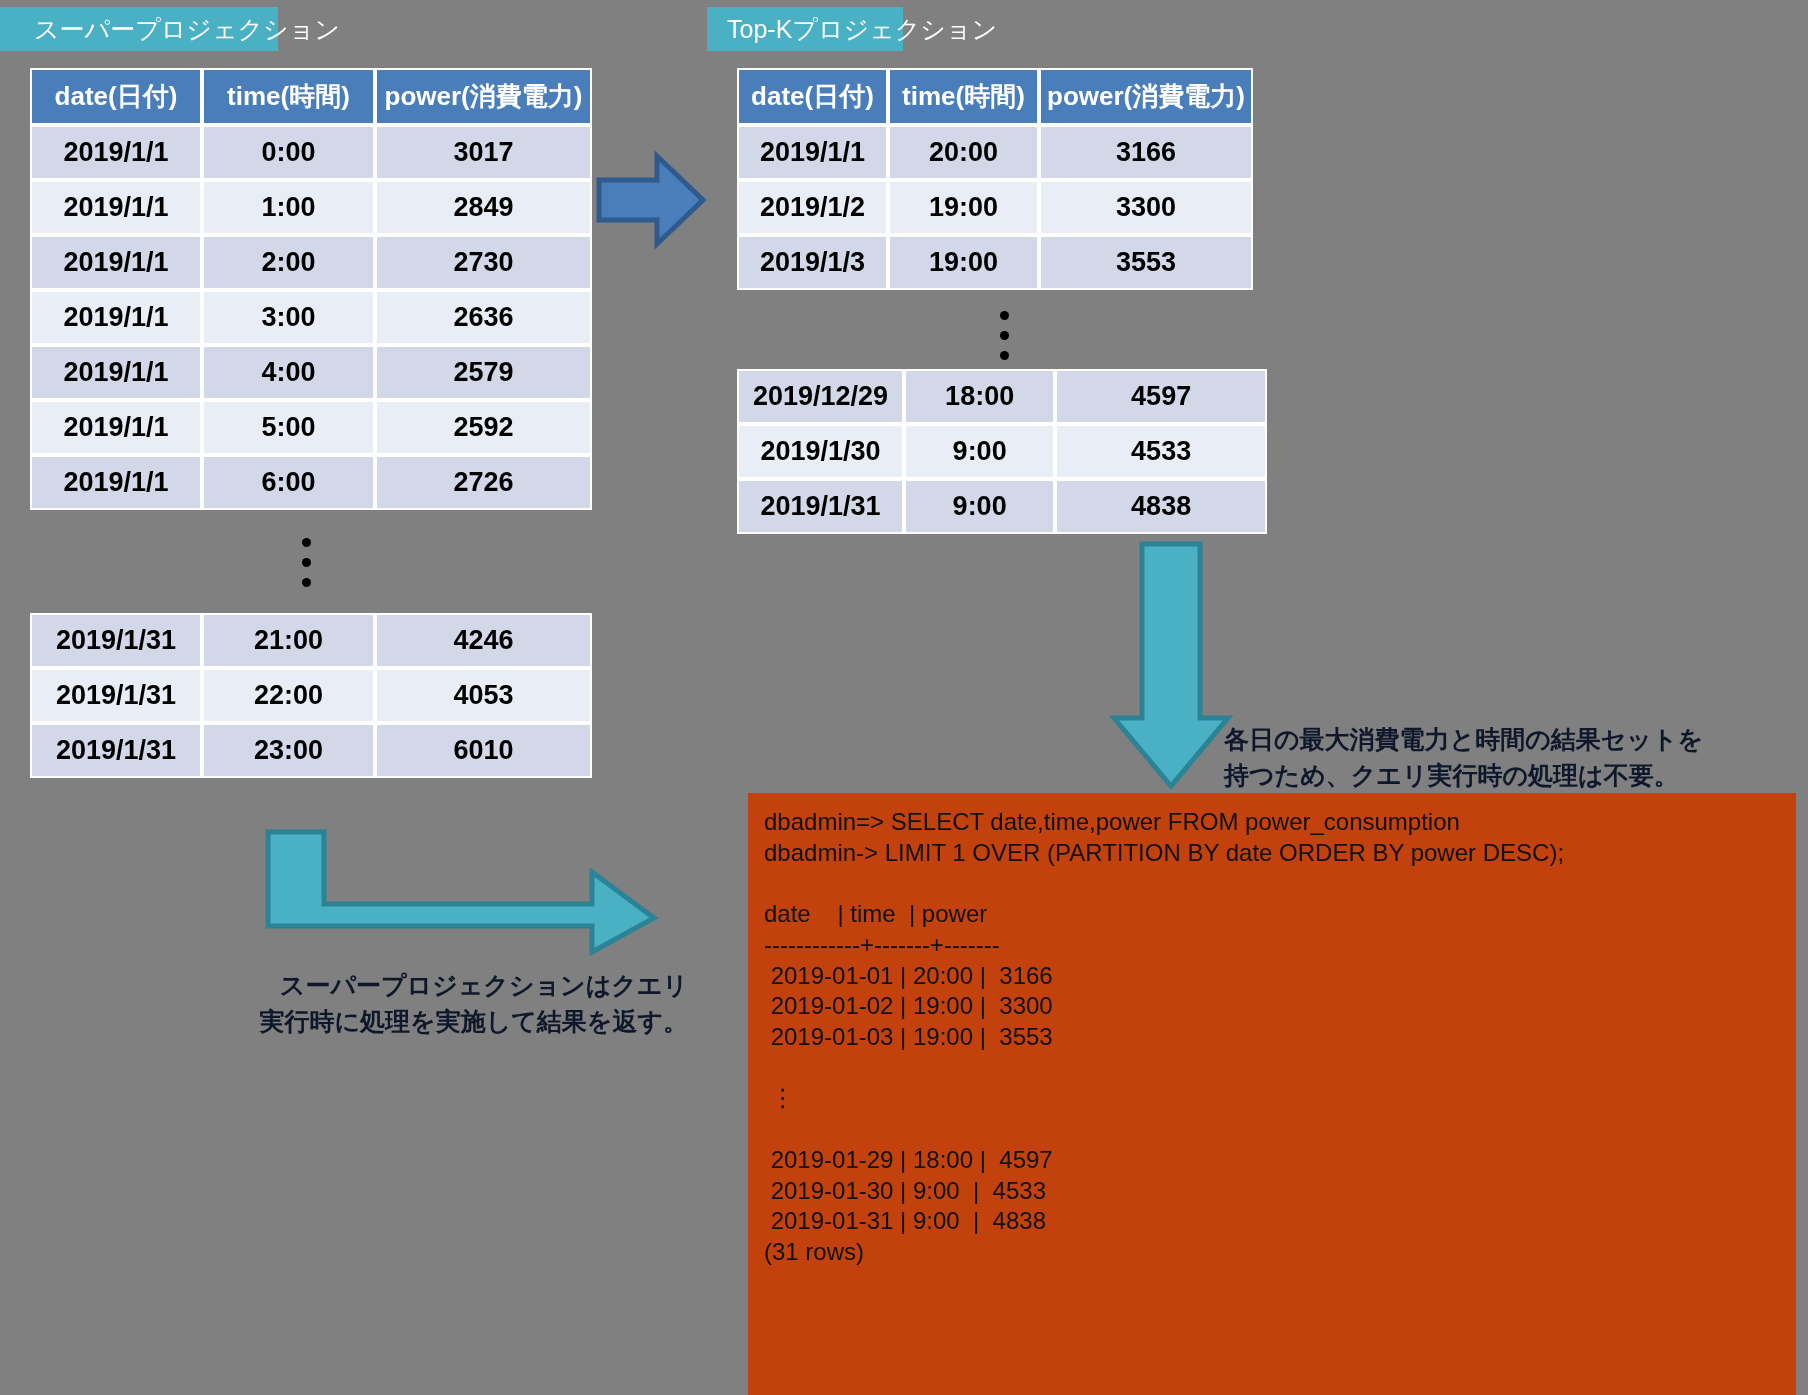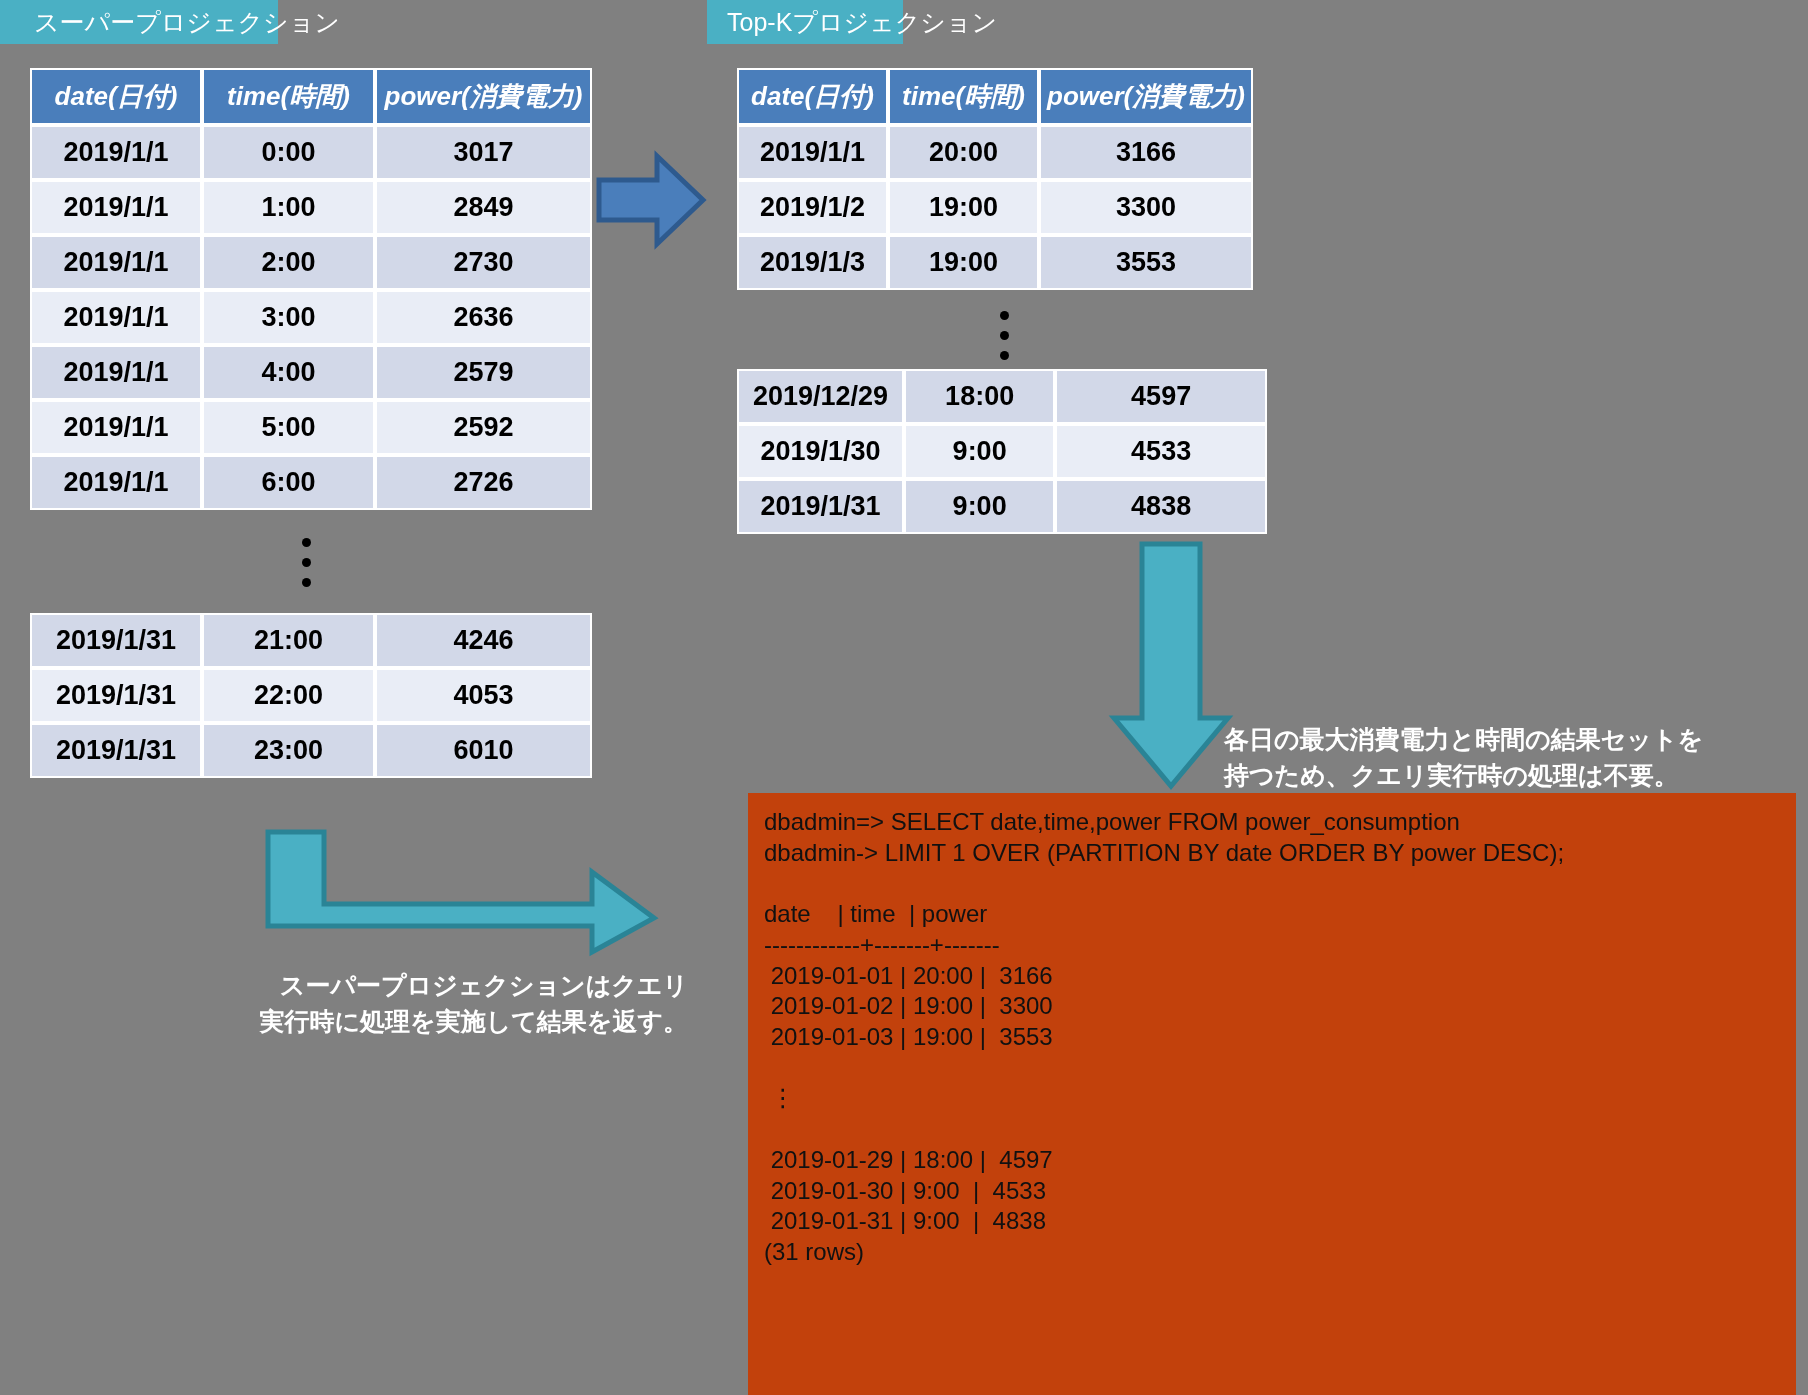--- a/index.html
+++ b/index.html
@@ -16,41 +16,41 @@
 
   
   .title-chip {
     background: #4ab0c4;
     color: #ffffff;
     font-size: 25px;
     line-height: 44px;
     padding: 0 16px 0 34px;
     white-space: nowrap;
     font-family: "Liberation Sans", sans-serif;
+    margin-top: 7px;
   }
   .title-chip.center { padding: 0 20px; text-align:center; }
 
   
   table.dt {
     border-collapse: separate;
     border-spacing: 0;
     background: #ffffff;
     table-layout: fixed;
   }
   table.dt th {
     background: #4a7ebb;
     color: #ffffff;
     font-weight: bold;
     font-size: 26px;
     text-align: center;
     height: 57px;
     border: 2px solid #ffffff;
     padding: 0 6px;
     white-space: nowrap;
-    font-style: italic;
   }
   table.dt td {
     font-size: 27px;
     color: #000000;
     text-align: center;
     height: 55px;
     border: 2px solid #ffffff;
     padding: 0 14px;
     white-space: nowrap;
     font-weight: 700;
@@ -65,21 +65,21 @@
   .col-date2  { width: 151px; }
   .col-time2  { width: 151px; }
   .col-power2 { width: 212px; }
   .vdot {
     width: 9px; height: 9px; border-radius: 50%;
     background:#000; margin: 0 auto 11px auto;
   }
 
   
   .note {
-    color: #ffffff;
+    color: #0f172a;
     font-size: 25px;
     line-height: 1.42;
     font-weight: bold;
     white-space: pre-line;
     font-family: "Liberation Sans", sans-serif;
   }
   .note.center { text-align: right; }
 
   
   .console {

